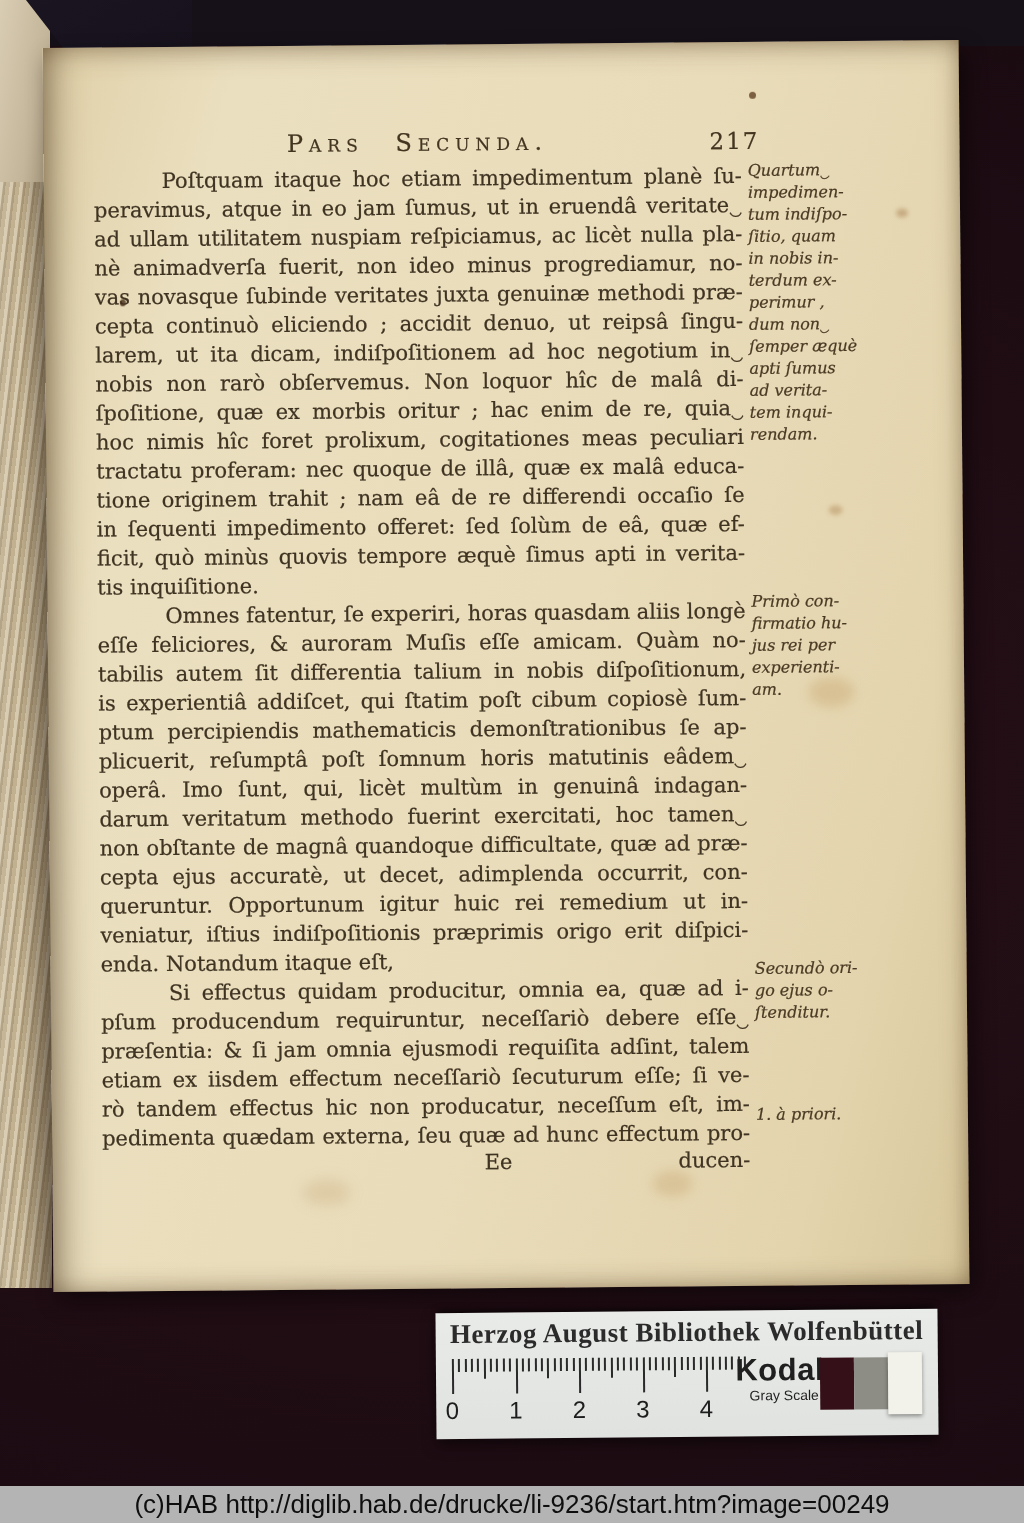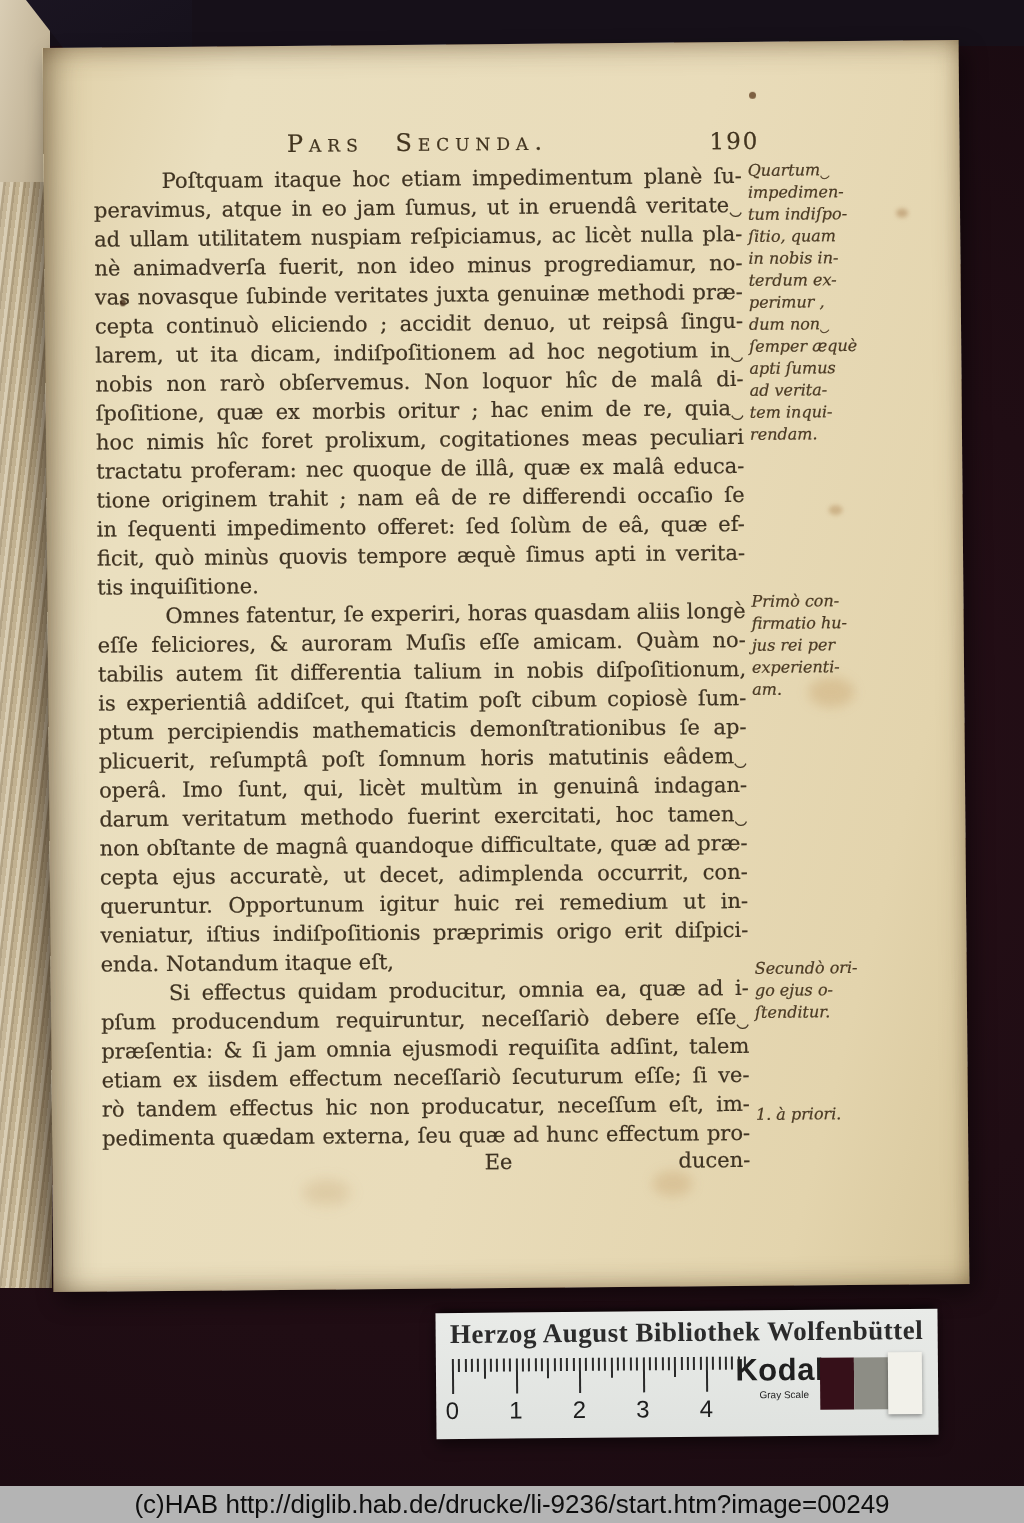--- a/index.html
+++ b/index.html
@@ -72,41 +72,41 @@
     font-family:"Liberation Serif", serif;font-weight:bold;font-size:27px;color:#2b2b2b;
     letter-spacing:0.5px;white-space:nowrap;}
   .ruler{left:0;top:0;width:360px;height:126px;}
   .tick{position:absolute;top:46px;width:2px;background:#2a2a2a;}
   .tick.minor{height:13px;}
   .tick.medium{height:20px;}
   .tick.major{height:35px;}
   .ruler-num{position:absolute;top:84px;width:24px;text-align:center;font-size:24px;color:#1d1d1d;}
   .kodak{left:292px;top:44px;width:112px;text-align:center;}
   .kodak-brand{font-size:31px;font-weight:bold;letter-spacing:0.5px;color:#1f1f1f;line-height:32px;}
-  .kodak-sub{font-size:10px;color:#1f1f1f;line-height:18px;}
+  .kodak-sub{font-size:14px;color:#1f1f1f;line-height:18px;}
   .patches{left:384px;top:48px;display:flex;align-items:flex-start;}
   .patch{width:34px;height:52px;}
   .patch.tall{height:62px;margin-top:-5px;box-shadow:0 2px 4px rgba(0,0,0,.4);}
 
   
   .footer-strip{left:0;bottom:0;width:1024px;height:37px;background:#b4b4b4;
     display:flex;align-items:center;justify-content:center;}
   .footer-text{font-family:"Liberation Sans", sans-serif;font-size:26px;color:#0e0e0e;letter-spacing:0px;}
 </style>
 </head>
 <body>
 
 <div class="abs top-band"></div>
 <div class="abs light-wedge"></div>
 <div class="abs cover-corner"></div>
 <div class="abs fan-edges"></div>
 
 <div class="abs page">
   <div class="abs running-title">Pars Secunda.</div>
-  <div class="abs page-number">190</div>
+  <div class="abs page-number">217</div>
 
   <div class="abs text-block">
 
   <div class="line indent">Poſtquam itaque hoc etiam impedimentum planè ſu-</div>
       <div class="line">peravimus, atque in eo jam ſumus, ut in eruendâ veritate‿</div>
       <div class="line">ad ullam utilitatem nuspiam reſpiciamus, ac licèt nulla pla-</div>
       <div class="line">nè animadverſa fuerit, non ideo minus progrediamur, no-</div>
       <div class="line">vas novasque ſubinde veritates juxta genuinæ methodi præ-</div>
       <div class="line">cepta continuò eliciendo ; accidit denuo, ut reipsâ ſingu-</div>
       <div class="line">larem, ut ita dicam, indiſpoſitionem ad hoc negotium in‿</div>

